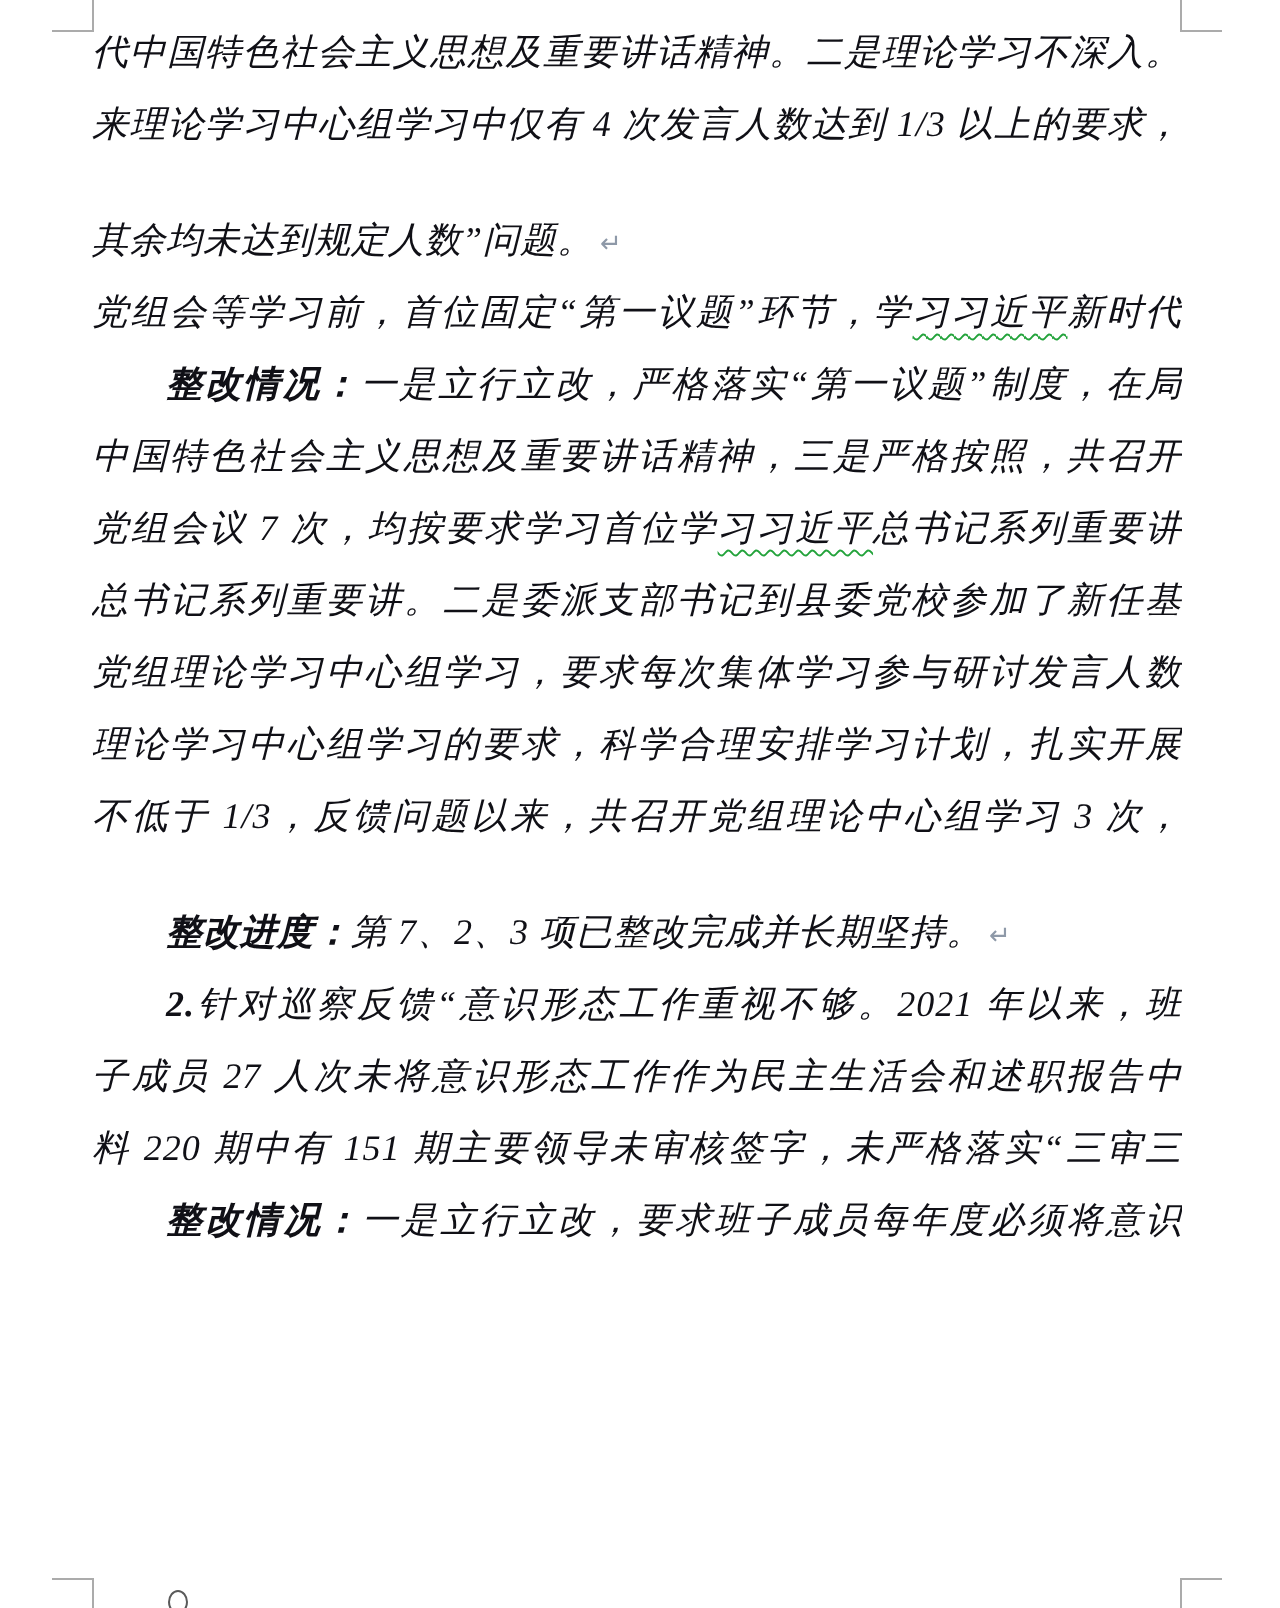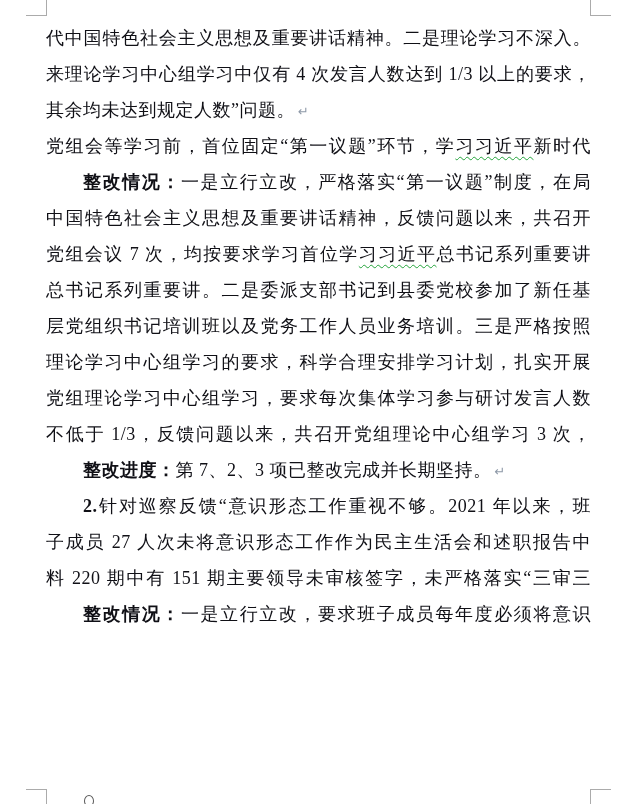--- a/index.html
+++ b/index.html
@@ -19,33 +19,34 @@
   }
   .page{position:absolute;inset:0;}
   
   .crop{position:absolute;width:20px;height:15px;}
   .crop-tl{left:26px;top:0;border-right:1px solid var(--crop);border-bottom:1px solid var(--crop);}
   .crop-tr{left:590px;top:0;border-left:1px solid var(--crop);border-bottom:1px solid var(--crop);}
   .crop-bl{left:26px;top:789px;border-right:1px solid var(--crop);border-top:1px solid var(--crop);}
   .crop-br{left:590px;top:789px;border-left:1px solid var(--crop);border-top:1px solid var(--crop);}
   
   .doc{
-    position:absolute;left:46px;top:20px;width:545px;
+    position:absolute;left:46px;top:8px;width:545px;
     color:var(--ink);
+    font-style:italic;
   }
   .line{
     height:36px;line-height:36px;
     font-size:18px;
     white-space:nowrap;
     overflow:hidden;
     width:100%;
     box-sizing:border-box;
   }
   .just{text-align:justify;text-align-last:justify;}
-  .left{text-align:right;text-align-last:left;}
+  .left{text-align:right;text-align-last:left;margin-top:22px;}
   .indent{padding-left:37px;}
   .run{letter-spacing:0.5px;}
   .bold{font-weight:bold;}
   .wavy{
     text-decoration:underline;
     text-decoration-style:wavy;
     text-decoration-color:var(--wavy);
     text-decoration-thickness:1px;
     text-underline-offset:4px;
   }
@@ -74,26 +75,25 @@
   <div class="crop crop-tr"></div>
   <div class="crop crop-bl"></div>
   <div class="crop crop-br"></div>
 
   <div class="doc">
       <div class="line just"><span class="run">代中国特色社会主义思想及重要讲话精神。二是理论学习不深入。</span></div>
       <div class="line just"><span class="run">来理论学习中心组学习中仅有 4 次发言人数达到 1/3 以上的要求，</span></div>
       <div class="line left"><span class="run">其余均未达到规定人数”问题。</span><span class="run pmark">↵</span></div>
       <div class="line just"><span class="run">党组会等学习前，首位固定“第一议题”环节，学</span><span class="run wavy">习习近平</span><span class="run">新时代</span></div>
       <div class="line just indent"><span class="run bold">整改情况：</span><span class="run">一是立行立改，严格落实“第一议题”制度，在局</span></div>
-      <div class="line just"><span class="run">中国特色社会主义思想及重要讲话精神，反馈问题以来，共召开</span></div>
+      <div class="line just"><span class="run">中国特色社会主义思想及重要讲话精神，三是严格按照，共召开</span></div>
       <div class="line just"><span class="run">党组会议 7 次，均按要求学习首位学</span><span class="run wavy">习习近平</span><span class="run">总书记系列重要讲</span></div>
       <div class="line just"><span class="run">总书记系列重要讲。二是委派支部书记到县委党校参加了新任基</span></div>
-      <div class="line just"><span class="run">层党组织书记培训班以及党务工作人员业务培训。三是严格按照</span></div>
+      <div class="line just"><span class="run">党组理论学习中心组学习，要求每次集体学习参与研讨发言人数</span></div>
       <div class="line just"><span class="run">理论学习中心组学习的要求，科学合理安排学习计划，扎实开展</span></div>
-      <div class="line just"><span class="run">党组理论学习中心组学习，要求每次集体学习参与研讨发言人数</span></div>
       <div class="line just"><span class="run">不低于 1/3，反馈问题以来，共召开党组理论中心组学习 3 次，</span></div>
       <div class="line left indent"><span class="run bold">整改进度：</span><span class="run">第 7、2、3 项已整改完成并长期坚持。</span><span class="run pmark">↵</span></div>
       <div class="line just indent"><span class="run bold">2.</span><span class="run">针对巡察反馈“意识形态工作重视不够。2021 年以来，班</span></div>
       <div class="line just"><span class="run">子成员 27 人次未将意识形态工作作为民主生活会和述职报告中</span></div>
       <div class="line just"><span class="run">料 220 期中有 151 期主要领导未审核签字，未严格落实“三审三</span></div>
       <div class="line just indent"><span class="run bold">整改情况：</span><span class="run">一是立行立改，要求班子成员每年度必须将意识</span></div>
     </div>
 
   <div class="artifact"></div>
 

